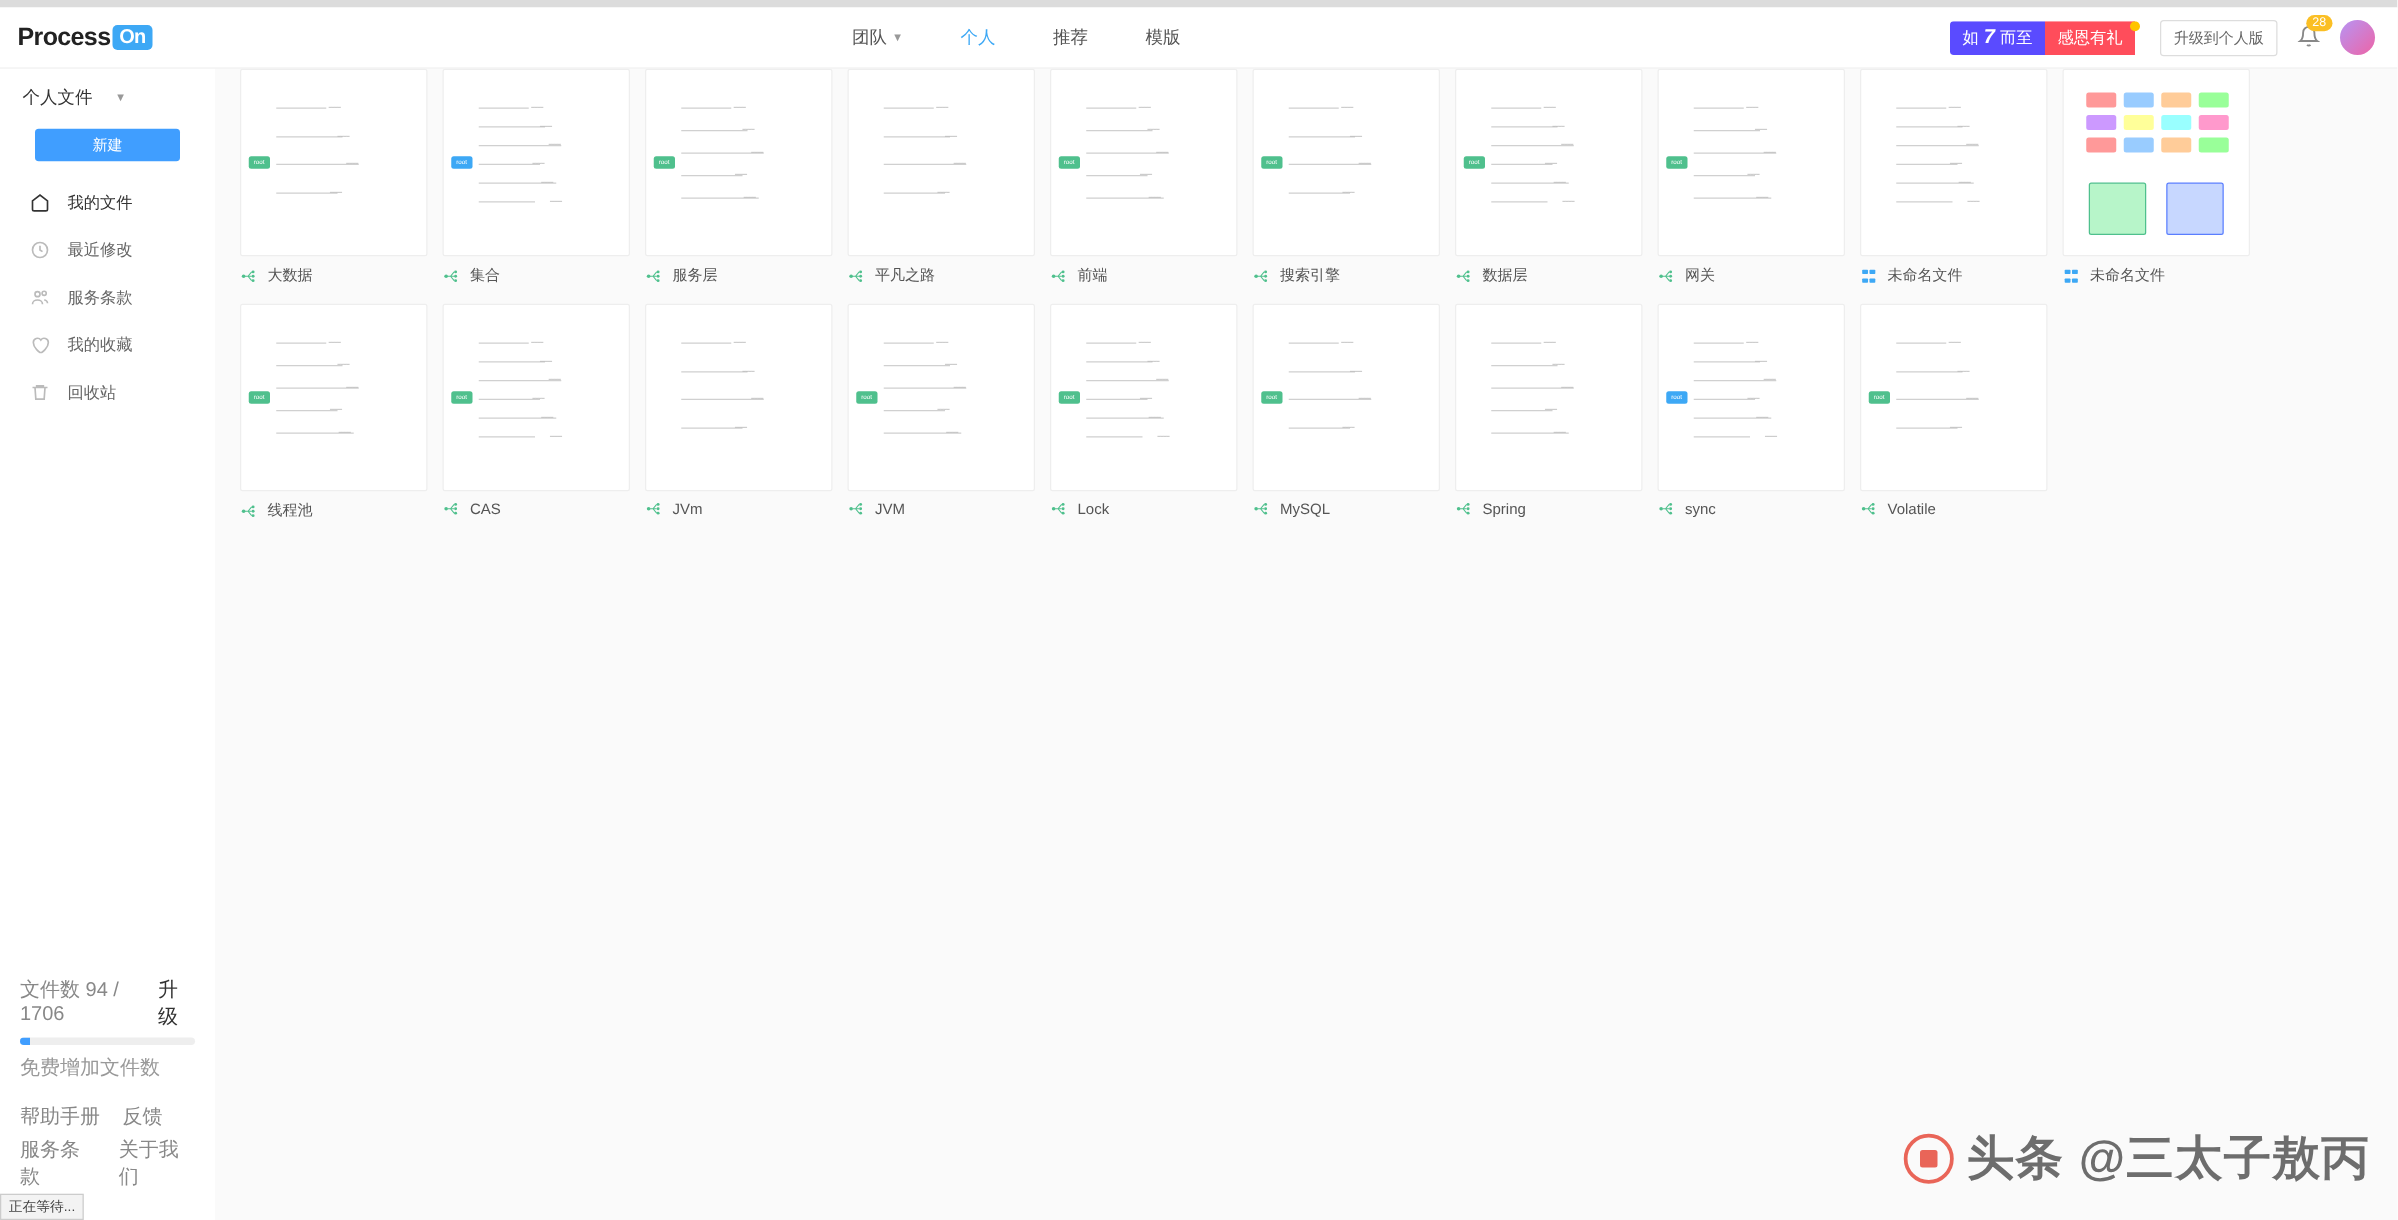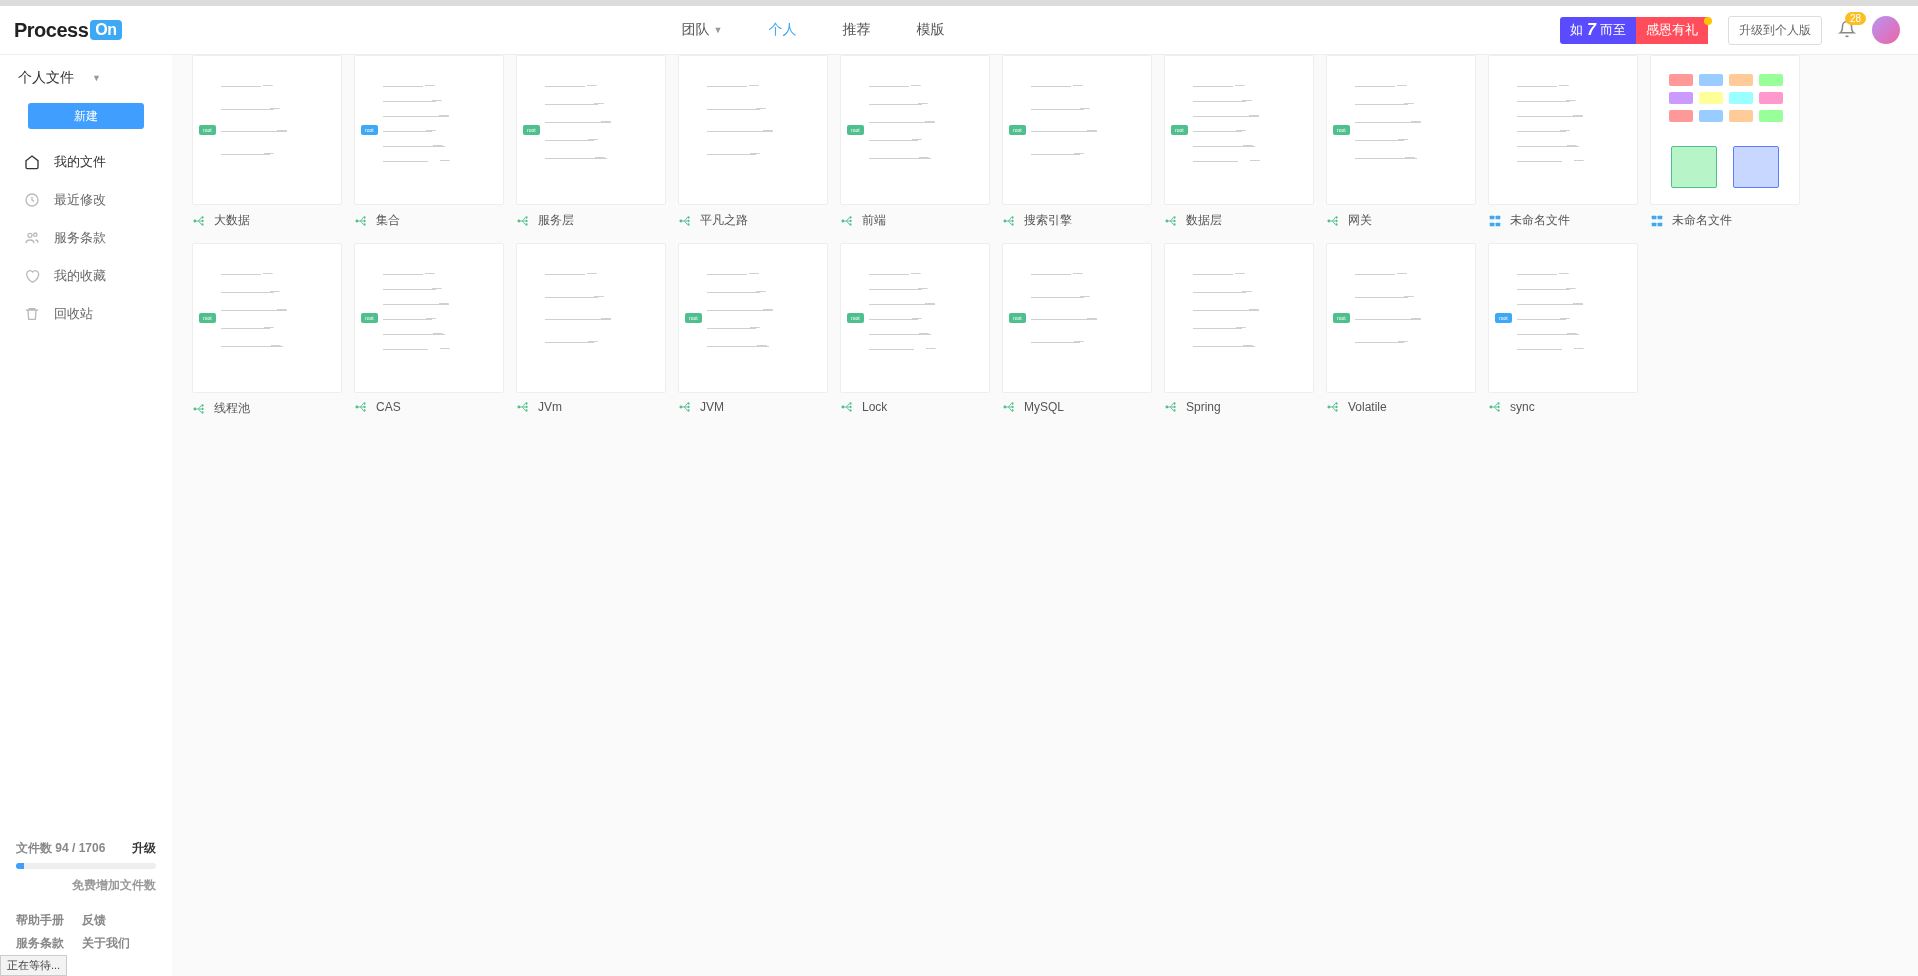--- a/index.html
+++ b/index.html
@@ -31,26 +31,26 @@
 
 
 .sidebar { width: 172px; display: flex; flex-direction: column; background: #fff; }
 .sb-top { padding: 14px 18px 10px; }
 .sb-select { font-size: 14px; color: #333; display: flex; align-items: center; gap: 18px; cursor: pointer; }
 .new-btn { margin: 6px 28px 14px; background: #409eff; color: #fff; border: none; border-radius: 3px; height: 26px; font-size: 12px; cursor: pointer; }
 .sb-menu { list-style: none; }
 .sb-item { display: flex; align-items: center; gap: 14px; padding: 10px 24px; font-size: 13px; color: #666; cursor: pointer; }
 .sb-item.active { color: #333; font-weight: 500; }
 .sb-icon { width: 16px; height: 16px; flex-shrink: 0; }
-.sb-bottom { margin-top: auto; padding: 10px 16px 18px; font-size: 12px; color: #888; font-weight: bold; }
+.sb-bottom { margin-top: auto; padding: 10px 16px 18px; font-size: 16px; color: #888; }
 .quota-row { display: flex; justify-content: space-between; margin-bottom: 6px; }
 .quota-link { color: #333; cursor: pointer; }
 .quota-bar { height: 6px; background: #eee; border-radius: 3px; overflow: hidden; margin-bottom: 8px; }
 .quota-fill { height: 100%; background: #409eff; }
-.quota-hint { color: #999; margin-bottom: 18px; text-align: right; }
+.quota-hint { color: #999; margin-bottom: 18px; }
 .foot-links { display: flex; gap: 18px; margin-bottom: 6px; }
 .foot-links span { cursor: pointer; }
 .status-bar { position: absolute; left: 0; bottom: 0; background: #f3f3f3; border: 1px solid #ccc; font-size: 11px; padding: 2px 6px; color: #444; }
 
 
 .main { flex: 1; background: #fafafa; padding: 0 0 0 0; overflow: auto; }
 .main-head { display: flex; align-items: center; padding: 14px 20px 8px; }
 .crumb { font-size: 12px; color: #888; }
 .crumb .sep { margin: 0 8px; color: #bbb; }
 .crumb .cur { color: #666; }
@@ -607,43 +607,20 @@
                   <circle cx="18" cy="6" r="2"></circle>
                   <circle cx="18" cy="12" r="2"></circle>
                   <circle cx="18" cy="18" r="2"></circle>
                   <path d="M7 12h4M11 12l5-6M11 12h5M11 12l5 6" stroke="#4fc08d" stroke-width="1.5" fill="none"></path>
                 </svg></span>
               <span class="card-name">Spring</span>
             </div>
           </div>
           <div class="card">
             <div class="thumb">
-              <div class="mm-root" style="background:#4fc08d">root</div>
-              <div class="mm-line" style="left:28px;top:30px;width:40px"></div>
-              <div class="mm-txt" style="left:70px;top:27px">━━━━</div>
-              <div class="mm-line" style="left:28px;top:52.5px;width:53px"></div>
-              <div class="mm-txt" style="left:77px;top:49.5px">━━━━</div>
-              <div class="mm-line" style="left:28px;top:75px;width:66px"></div>
-              <div class="mm-txt" style="left:84px;top:72px">━━━━</div>
-              <div class="mm-line" style="left:28px;top:97.5px;width:49px"></div>
-              <div class="mm-txt" style="left:71px;top:94.5px">━━━━</div>
-            </div>
-            <div class="card-foot">
-              <span class="type-icon"><svg viewBox="0 0 24 24" fill="#4fc08d">
-                  <circle cx="5" cy="12" r="2.5"></circle>
-                  <circle cx="18" cy="6" r="2"></circle>
-                  <circle cx="18" cy="12" r="2"></circle>
-                  <circle cx="18" cy="18" r="2"></circle>
-                  <path d="M7 12h4M11 12l5-6M11 12h5M11 12l5 6" stroke="#4fc08d" stroke-width="1.5" fill="none"></path>
-                </svg></span>
-              <span class="card-name">Volatile</span>
-            </div>
-          </div>
-          <div class="card">
-            <div class="thumb">
               <div class="mm-root" style="background:#3da8f5">root</div>
               <div class="mm-line" style="left:28px;top:30px;width:40px"></div>
               <div class="mm-txt" style="left:70px;top:27px">━━━━</div>
               <div class="mm-line" style="left:28px;top:45px;width:53px"></div>
               <div class="mm-txt" style="left:77px;top:42px">━━━━</div>
               <div class="mm-line" style="left:28px;top:60px;width:66px"></div>
               <div class="mm-txt" style="left:84px;top:57px">━━━━</div>
               <div class="mm-line" style="left:28px;top:75px;width:49px"></div>
               <div class="mm-txt" style="left:71px;top:72px">━━━━</div>
               <div class="mm-line" style="left:28px;top:90px;width:62px"></div>
@@ -655,19 +632,46 @@
               <span class="type-icon"><svg viewBox="0 0 24 24" fill="#4fc08d">
                   <circle cx="5" cy="12" r="2.5"></circle>
                   <circle cx="18" cy="6" r="2"></circle>
                   <circle cx="18" cy="12" r="2"></circle>
                   <circle cx="18" cy="18" r="2"></circle>
                   <path d="M7 12h4M11 12l5-6M11 12h5M11 12l5 6" stroke="#4fc08d" stroke-width="1.5" fill="none"></path>
                 </svg></span>
               <span class="card-name">sync</span>
             </div>
           </div>
+          <div class="card">
+            <div class="thumb">
+              <div class="mm-root" style="background:#4fc08d">root</div>
+              <div class="mm-line" style="left:28px;top:30px;width:40px"></div>
+              <div class="mm-txt" style="left:70px;top:27px">━━━━</div>
+              <div class="mm-line" style="left:28px;top:52.5px;width:53px"></div>
+              <div class="mm-txt" style="left:77px;top:49.5px">━━━━</div>
+              <div class="mm-line" style="left:28px;top:75px;width:66px"></div>
+              <div class="mm-txt" style="left:84px;top:72px">━━━━</div>
+              <div class="mm-line" style="left:28px;top:97.5px;width:49px"></div>
+              <div class="mm-txt" style="left:71px;top:94.5px">━━━━</div>
+            </div>
+            <div class="card-foot">
+              <span class="type-icon"><svg viewBox="0 0 24 24" fill="#4fc08d">
+                  <circle cx="5" cy="12" r="2.5"></circle>
+                  <circle cx="18" cy="6" r="2"></circle>
+                  <circle cx="18" cy="12" r="2"></circle>
+                  <circle cx="18" cy="18" r="2"></circle>
+                  <path d="M7 12h4M11 12l5-6M11 12h5M11 12l5 6" stroke="#4fc08d" stroke-width="1.5" fill="none"></path>
+                </svg></span>
+              <span class="card-name">Volatile</span>
+            </div>
+          </div>
         </div>
     </div>
   </div>
 
   <div class="status-bar">正在等待...</div>
 
+  <div class="watermark">
+    <div class="wm-logo"></div>
+    <span>头条 @三太子敖丙</span>
+  </div>
 </div>
 
 </body></html>

